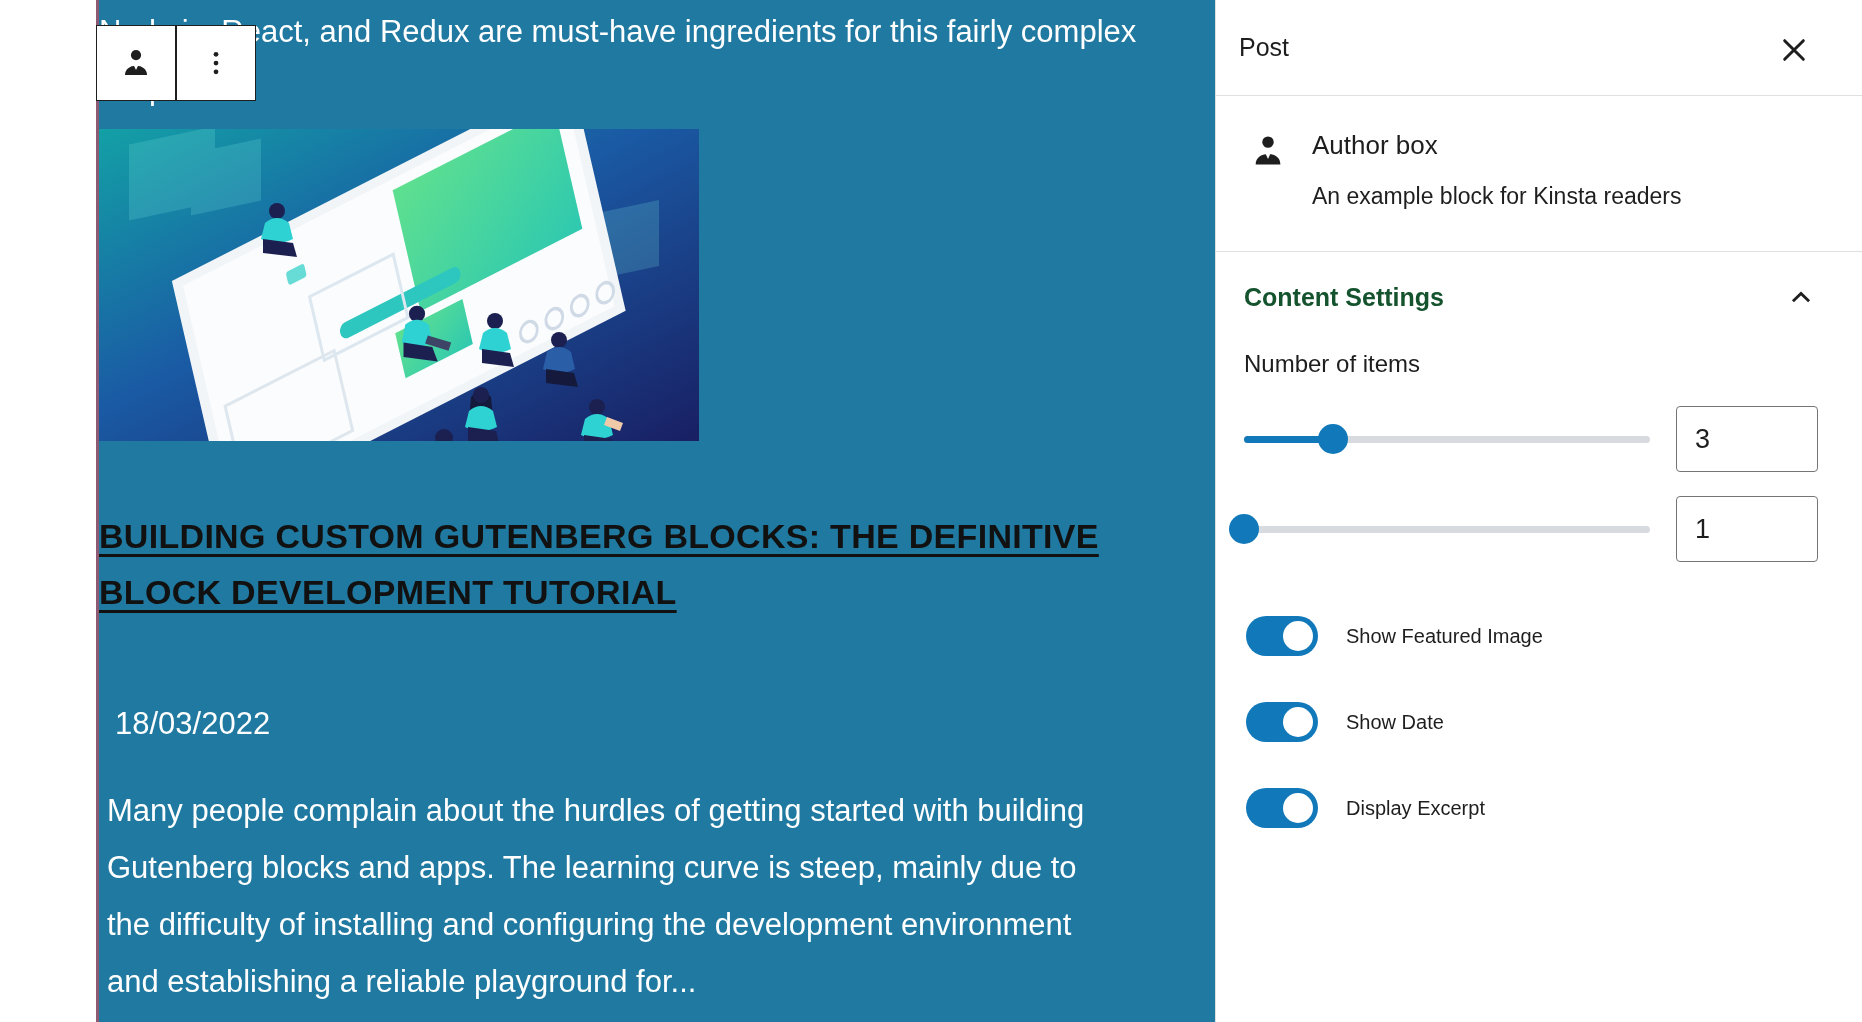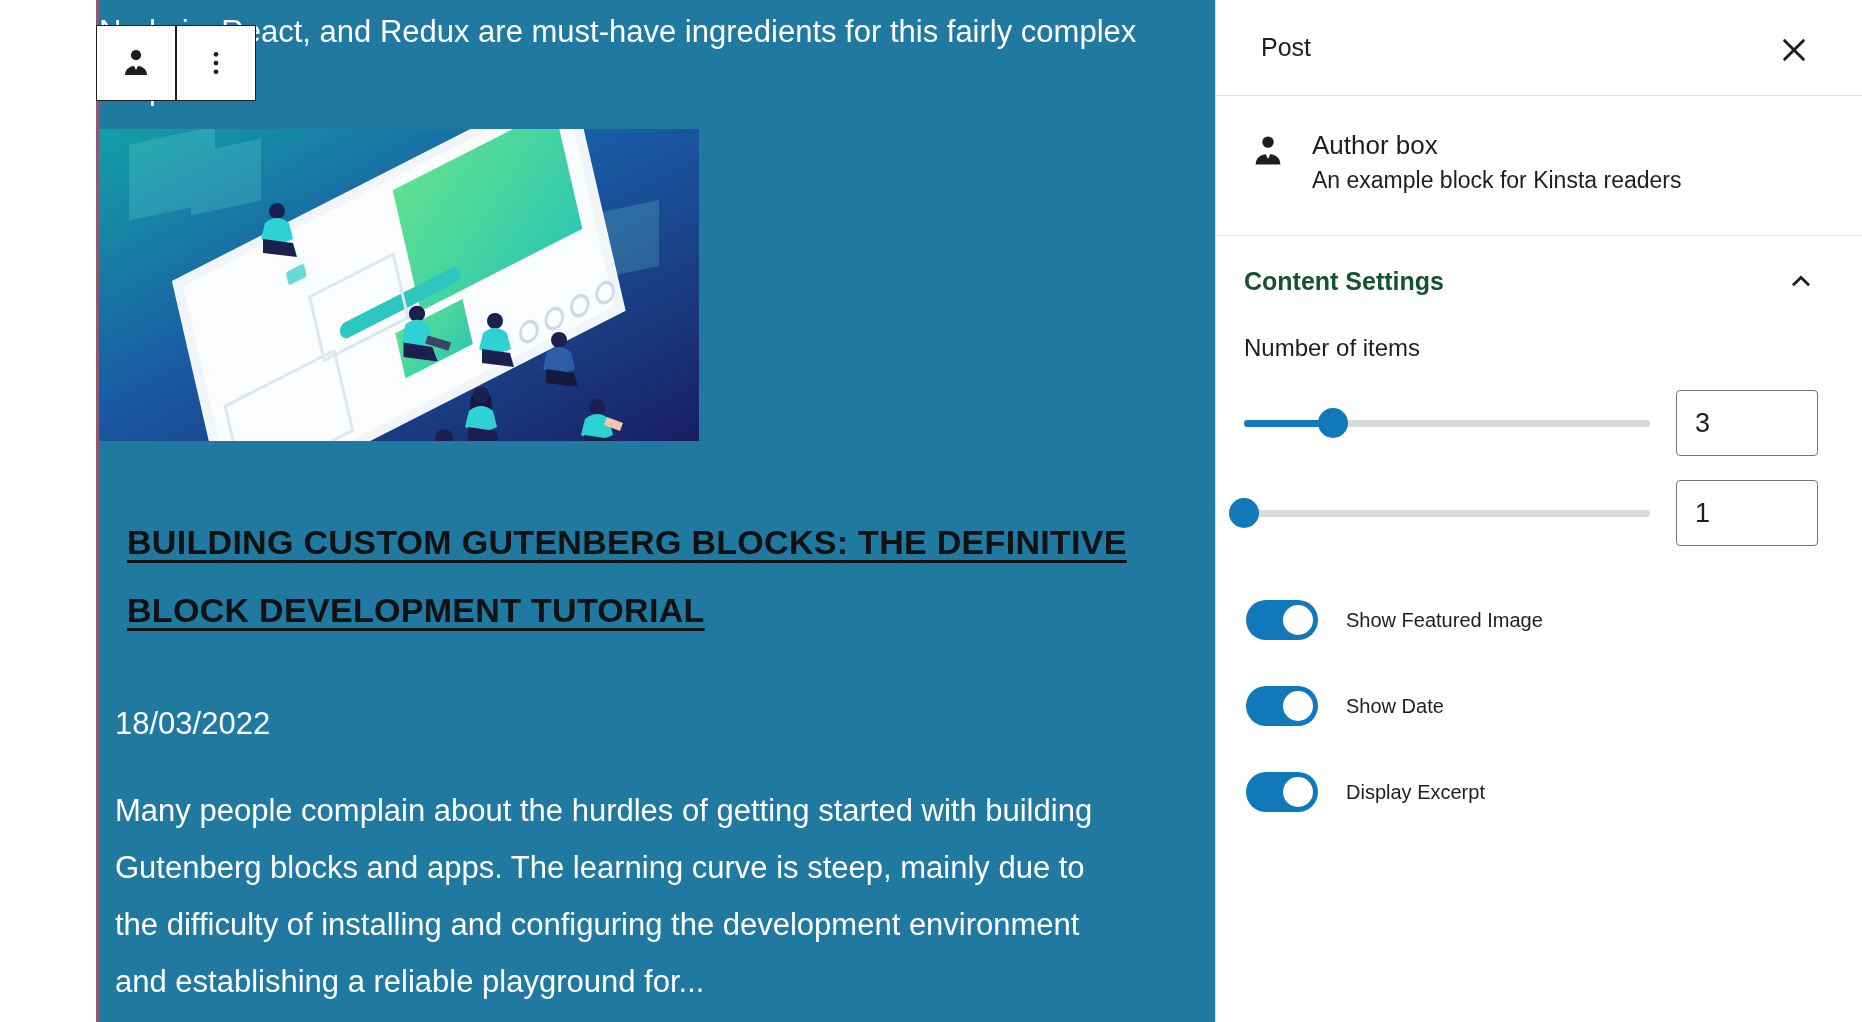--- a/index.html
+++ b/index.html
@@ -69,44 +69,43 @@
   .fi-svg { display: block; width: 600px; height: 312px; }
 
   .post-heading {
     position: absolute;
     left: 0;
     top: 562px;
     width: 1060px;
     color: #111111;
     font-size: 34px;
     font-weight: bold;
-    line-height: 68px;
+    line-height: 56px;
     text-transform: uppercase;
     letter-spacing: 0.3px;
-    margin-left: 28px;
   }
   .post-heading span {
     text-decoration: underline;
     text-decoration-thickness: 3px;
     text-underline-offset: 6px;
     color: #111111;
   }
 
   .post-date {
     position: absolute;
     left: 16px;
     top: 758px;
     color: #ffffff;
     font-size: 31px;
     line-height: 40px;
   }
 
   .post-excerpt {
     position: absolute;
-    left: 16px;
+    left: 8px;
     top: 836px;
     width: 1010px;
     color: #ffffff;
     font-size: 31px;
     line-height: 57px;
   }
 
   
   .block-toolbar {
     position: absolute;
@@ -140,21 +139,20 @@
     display: flex;
     flex-direction: column;
   }
 
   .sb-tabs {
     height: 96px;
     display: flex;
     align-items: center;
     position: relative;
     border-bottom: 1px solid #e0e0e0;
-    padding-left: 22px;
     text-align: center;
   }
   .sb-tab {
     height: 96px;
     display: flex;
     align-items: center;
     padding: 0 23px;
     font-size: 25px;
     color: #1e1e1e;
     cursor: pointer;
@@ -193,20 +191,21 @@
     flex: 0 0 44px;
     padding-top: 4px;
     display: flex;
     justify-content: center;
   }
   .sb-bc-body { flex: 1 1 auto; }
   .sb-bc-title {
     font-size: 26px;
     color: #1e1e1e;
     line-height: 34px;
+    margin-bottom: 16px;
   }
   .sb-bc-desc {
     font-size: 23px;
     color: #1e1e1e;
     line-height: 37px;
   }
 
   .panel {
     padding: 28px 44px 20px 28px;
   }

